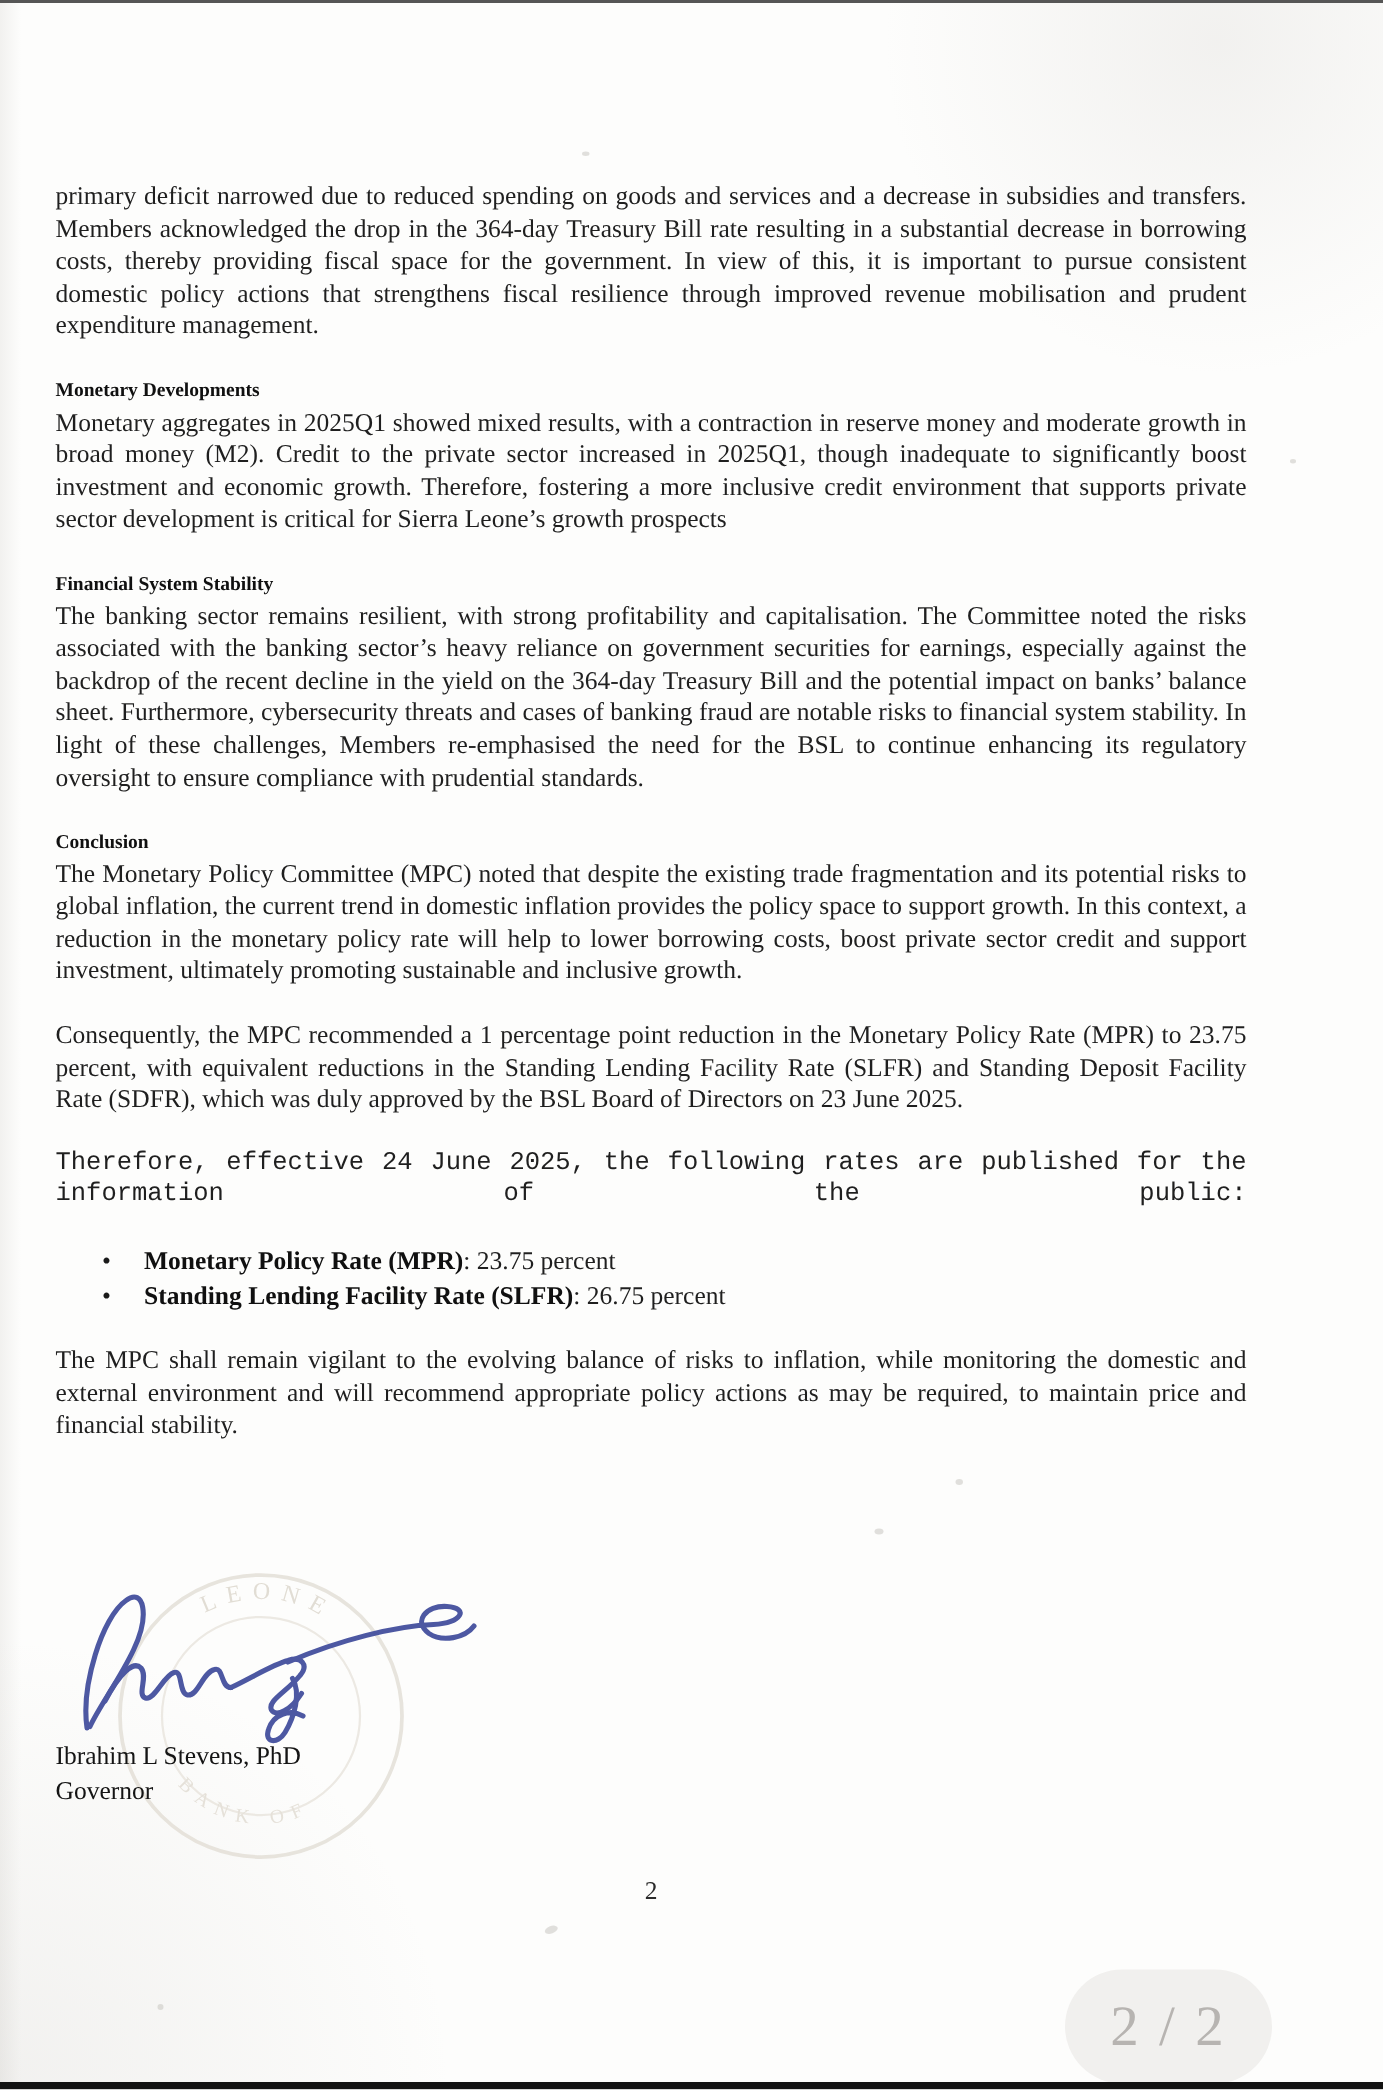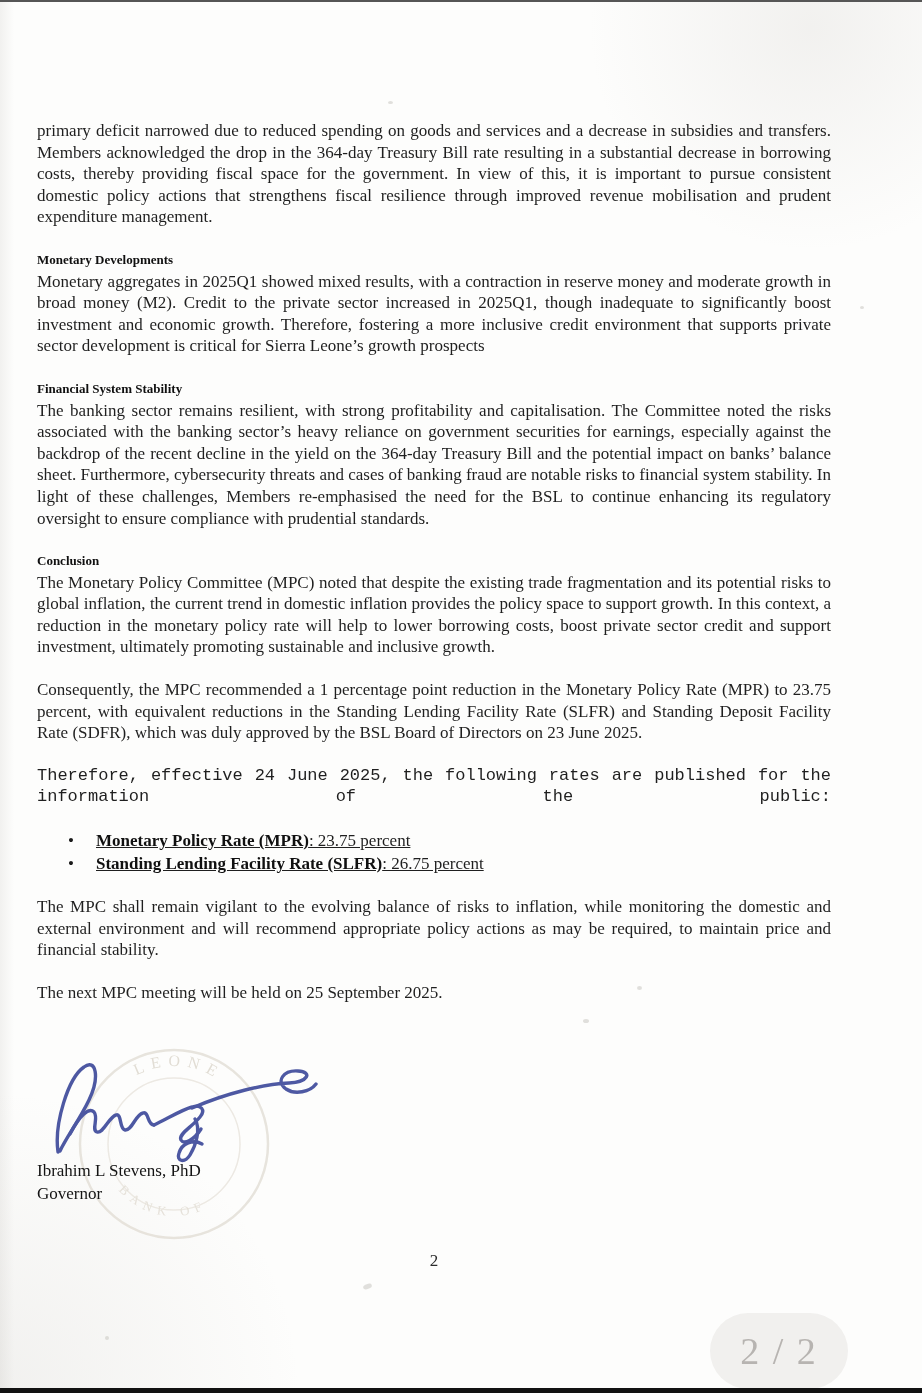--- a/index.html
+++ b/index.html
@@ -21,21 +21,21 @@
   .content{
     position:absolute;left:37px;top:120px;width:794px;
     font-size:17px;line-height:21.6px;color:#1f1f1f;
     text-align:justify;
   }
   .content p{margin:0 0 21px 0;}
   .content h3{margin:0;font-size:13px;line-height:21.6px;font-weight:bold;color:#101010;text-align:left;}
   .justify-last{text-align-last:justify;font-family:Liberation Mono, monospace;}
 
   ul.rates{margin:0 0 21px 0;padding:0;list-style:none;text-align:left;}
-  ul.rates li{position:relative;padding-left:59px;line-height:23px;text-decoration:underline;}
+  ul.rates li{position:relative;padding-left:59px;line-height:23px;}
   ul.rates li::before{content:"\2022";position:absolute;left:31px;top:0;font-size:17px;color:#1a1a1a;}
   ul.rates .rate-label{font-weight:bold;color:#101010;}
 
   .stamp{position:absolute;left:72px;top:1042px;width:204px;height:204px;opacity:.85;}
   .signature{position:absolute;left:42px;top:1052px;width:280px;height:115px;}
 
   .signatory{position:absolute;left:37px;top:1160px;font-size:17px;line-height:22.5px;
     font-weight:normal;color:#141414;}
 
   .page-number{position:absolute;left:37px;top:1251px;width:794px;text-align:center;
@@ -106,21 +106,20 @@
       <li>
         <span class="rate-label">Monetary Policy Rate (MPR)</span><span>: 23.75 percent</span>
       </li>
       <li>
         <span class="rate-label">Standing Lending Facility Rate (SLFR)</span><span>: 26.75 percent</span>
       </li>
     </ul>
 
     <p>The MPC shall remain vigilant to the evolving balance of risks to inflation, while monitoring the domestic and external environment and will recommend appropriate policy actions as may be required, to maintain price and financial stability.</p>
 
-    <p>The next MPC meeting will be held on 25 September 2025.</p>
   </div>
 
   <svg class="signature" viewBox="0 0 280 115" aria-hidden="true">
     <g fill="none" stroke="#44509e" stroke-width="3.4" stroke-linecap="round" stroke-linejoin="round" opacity="0.95">
       <path d="M16,100 C12,72 26,26 42,15 C54,6 58,25 47,48 C38,67 24,86 18,99"></path>
       <path d="M28,82 C38,63 47,55 52,60 C57,66 49,78 55,80 C61,82 67,65 74,63 C80,61 77,77 83,78 C90,79 93,63 101,61 C107,59 105,73 112,73"></path>
       <path d="M112,73 C125,67 139,58 150,55 C159,52 164,58 158,65 C149,76 136,82 139,88 C142,93 152,88 159,77"></path>
       <path d="M153,67 C159,77 154,93 148,103 C143,111 134,110 137,101 C140,91 151,87 160,92"></path>
       <path d="M150,56 C185,41 222,32 247,31 C266,30 271,20 256,19 C242,18 233,29 244,37 C253,43 268,40 274,32"></path>
     </g>

